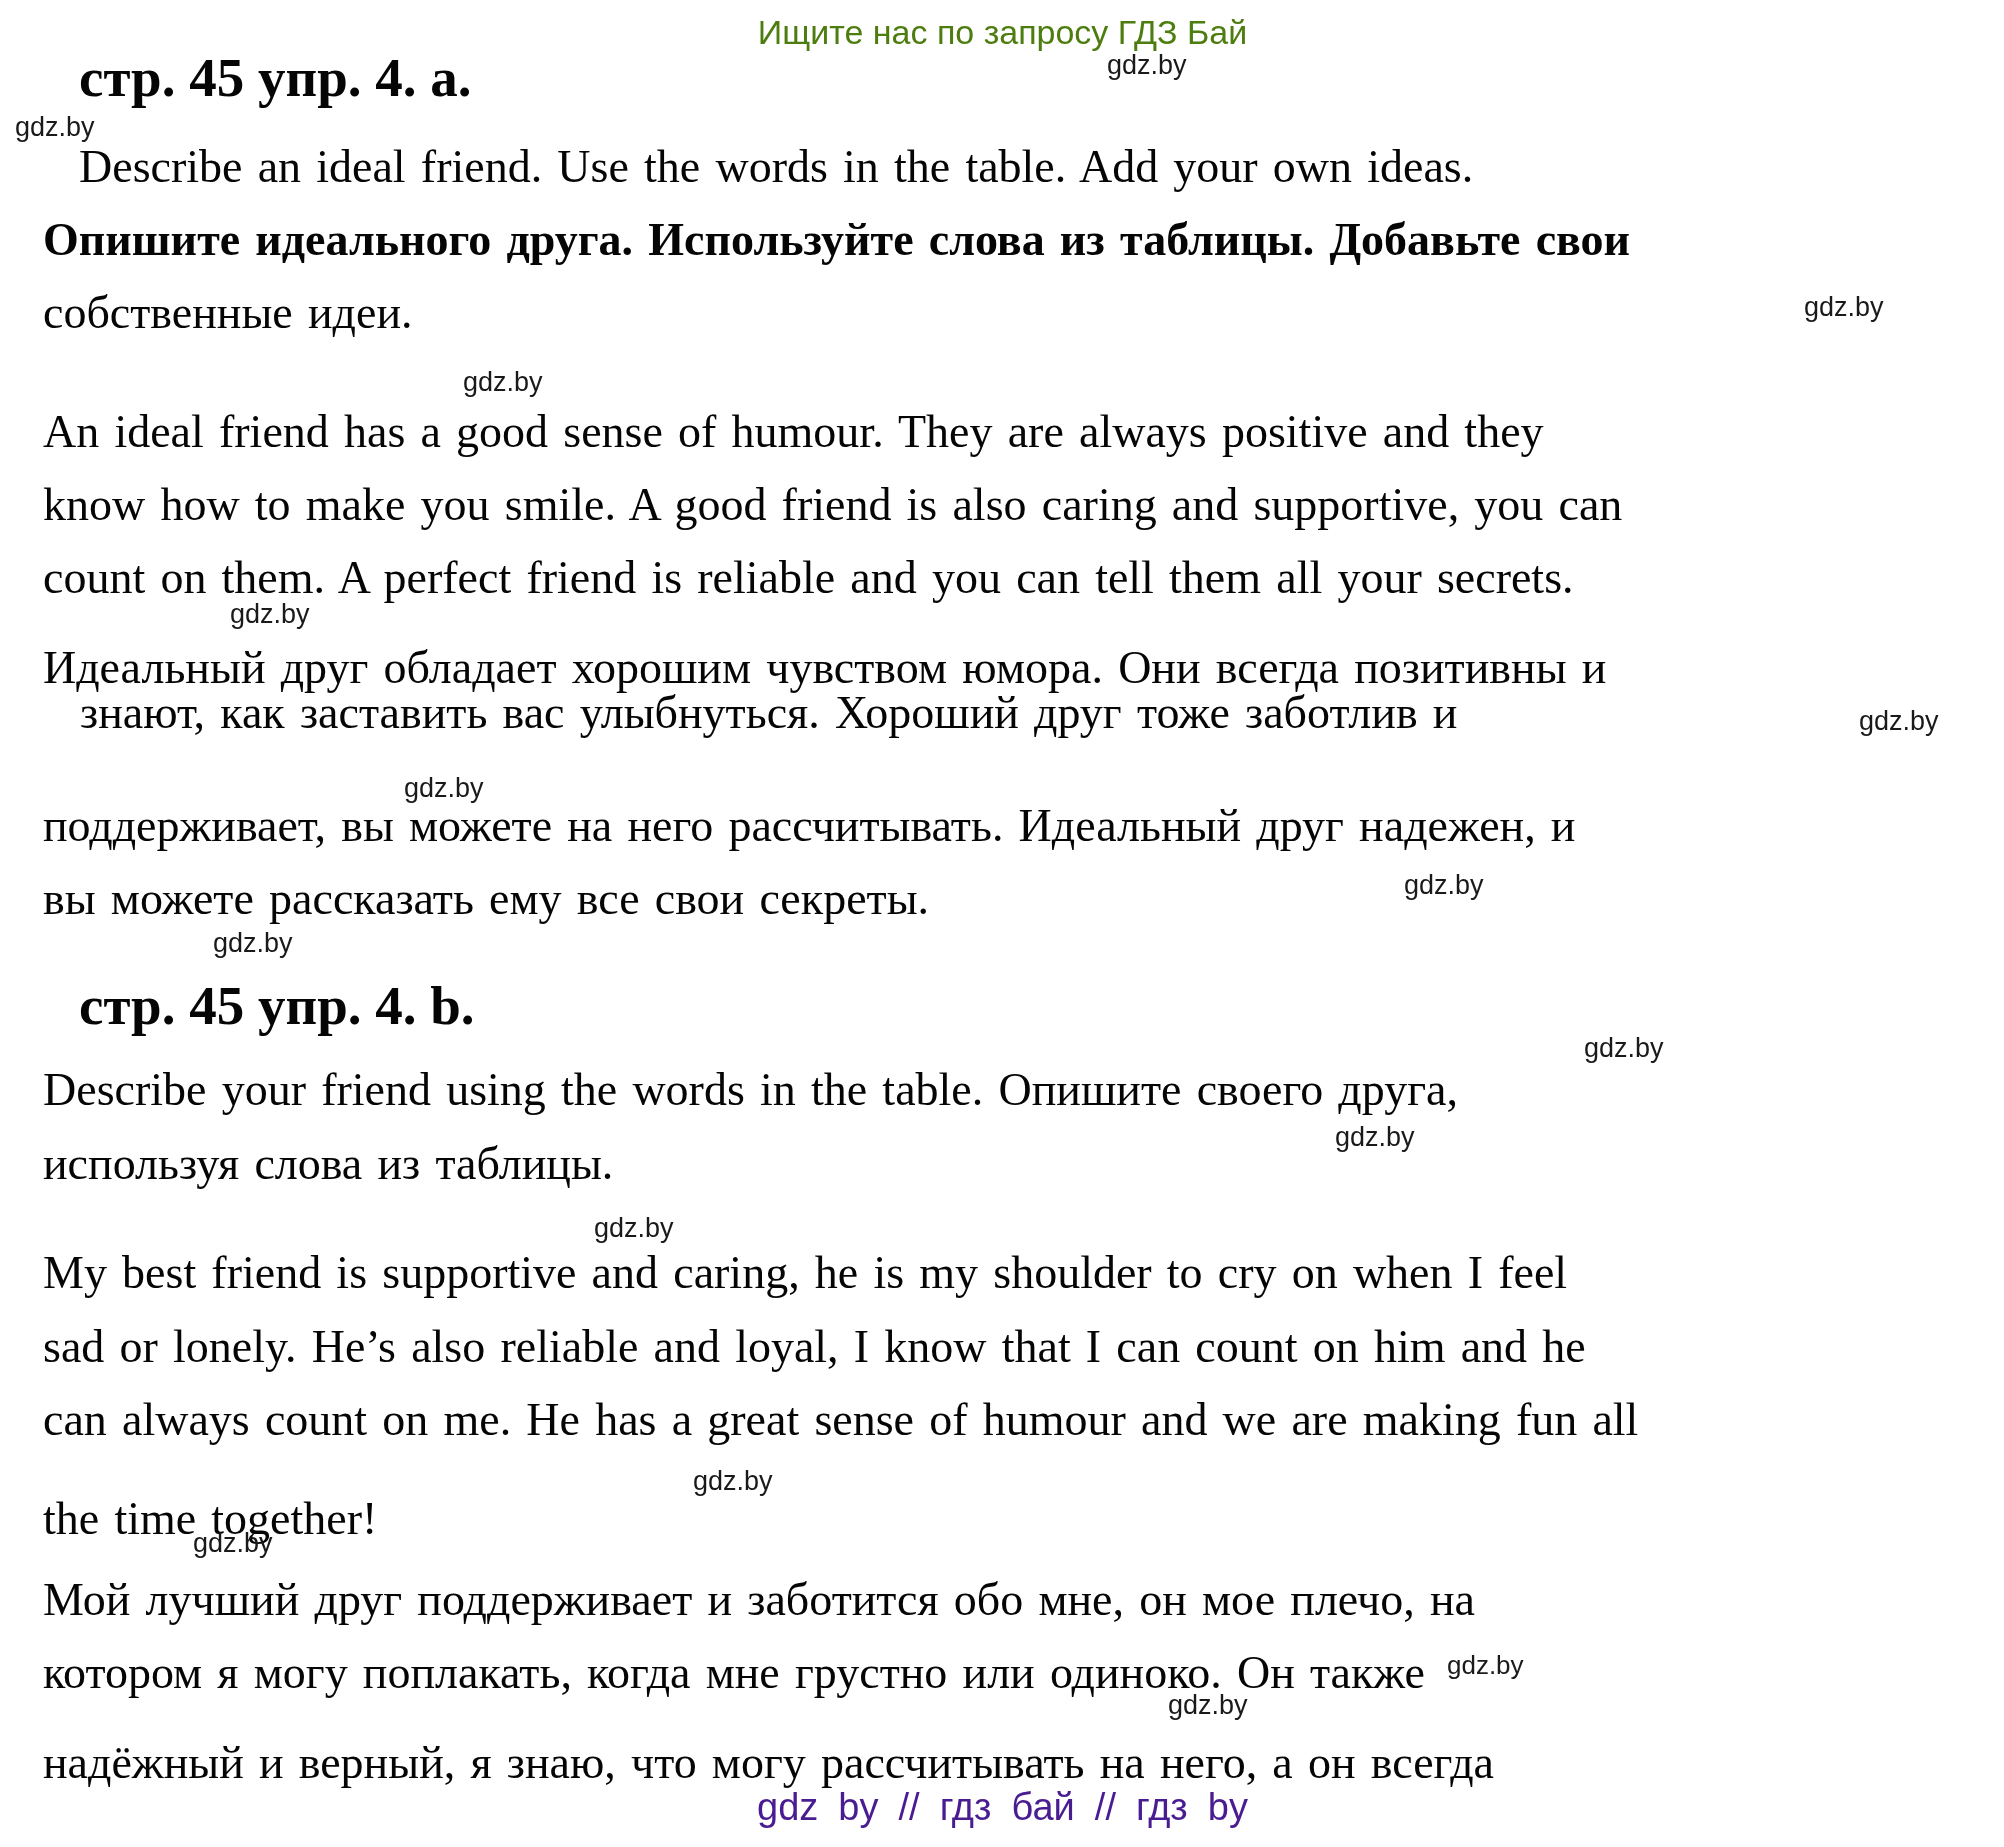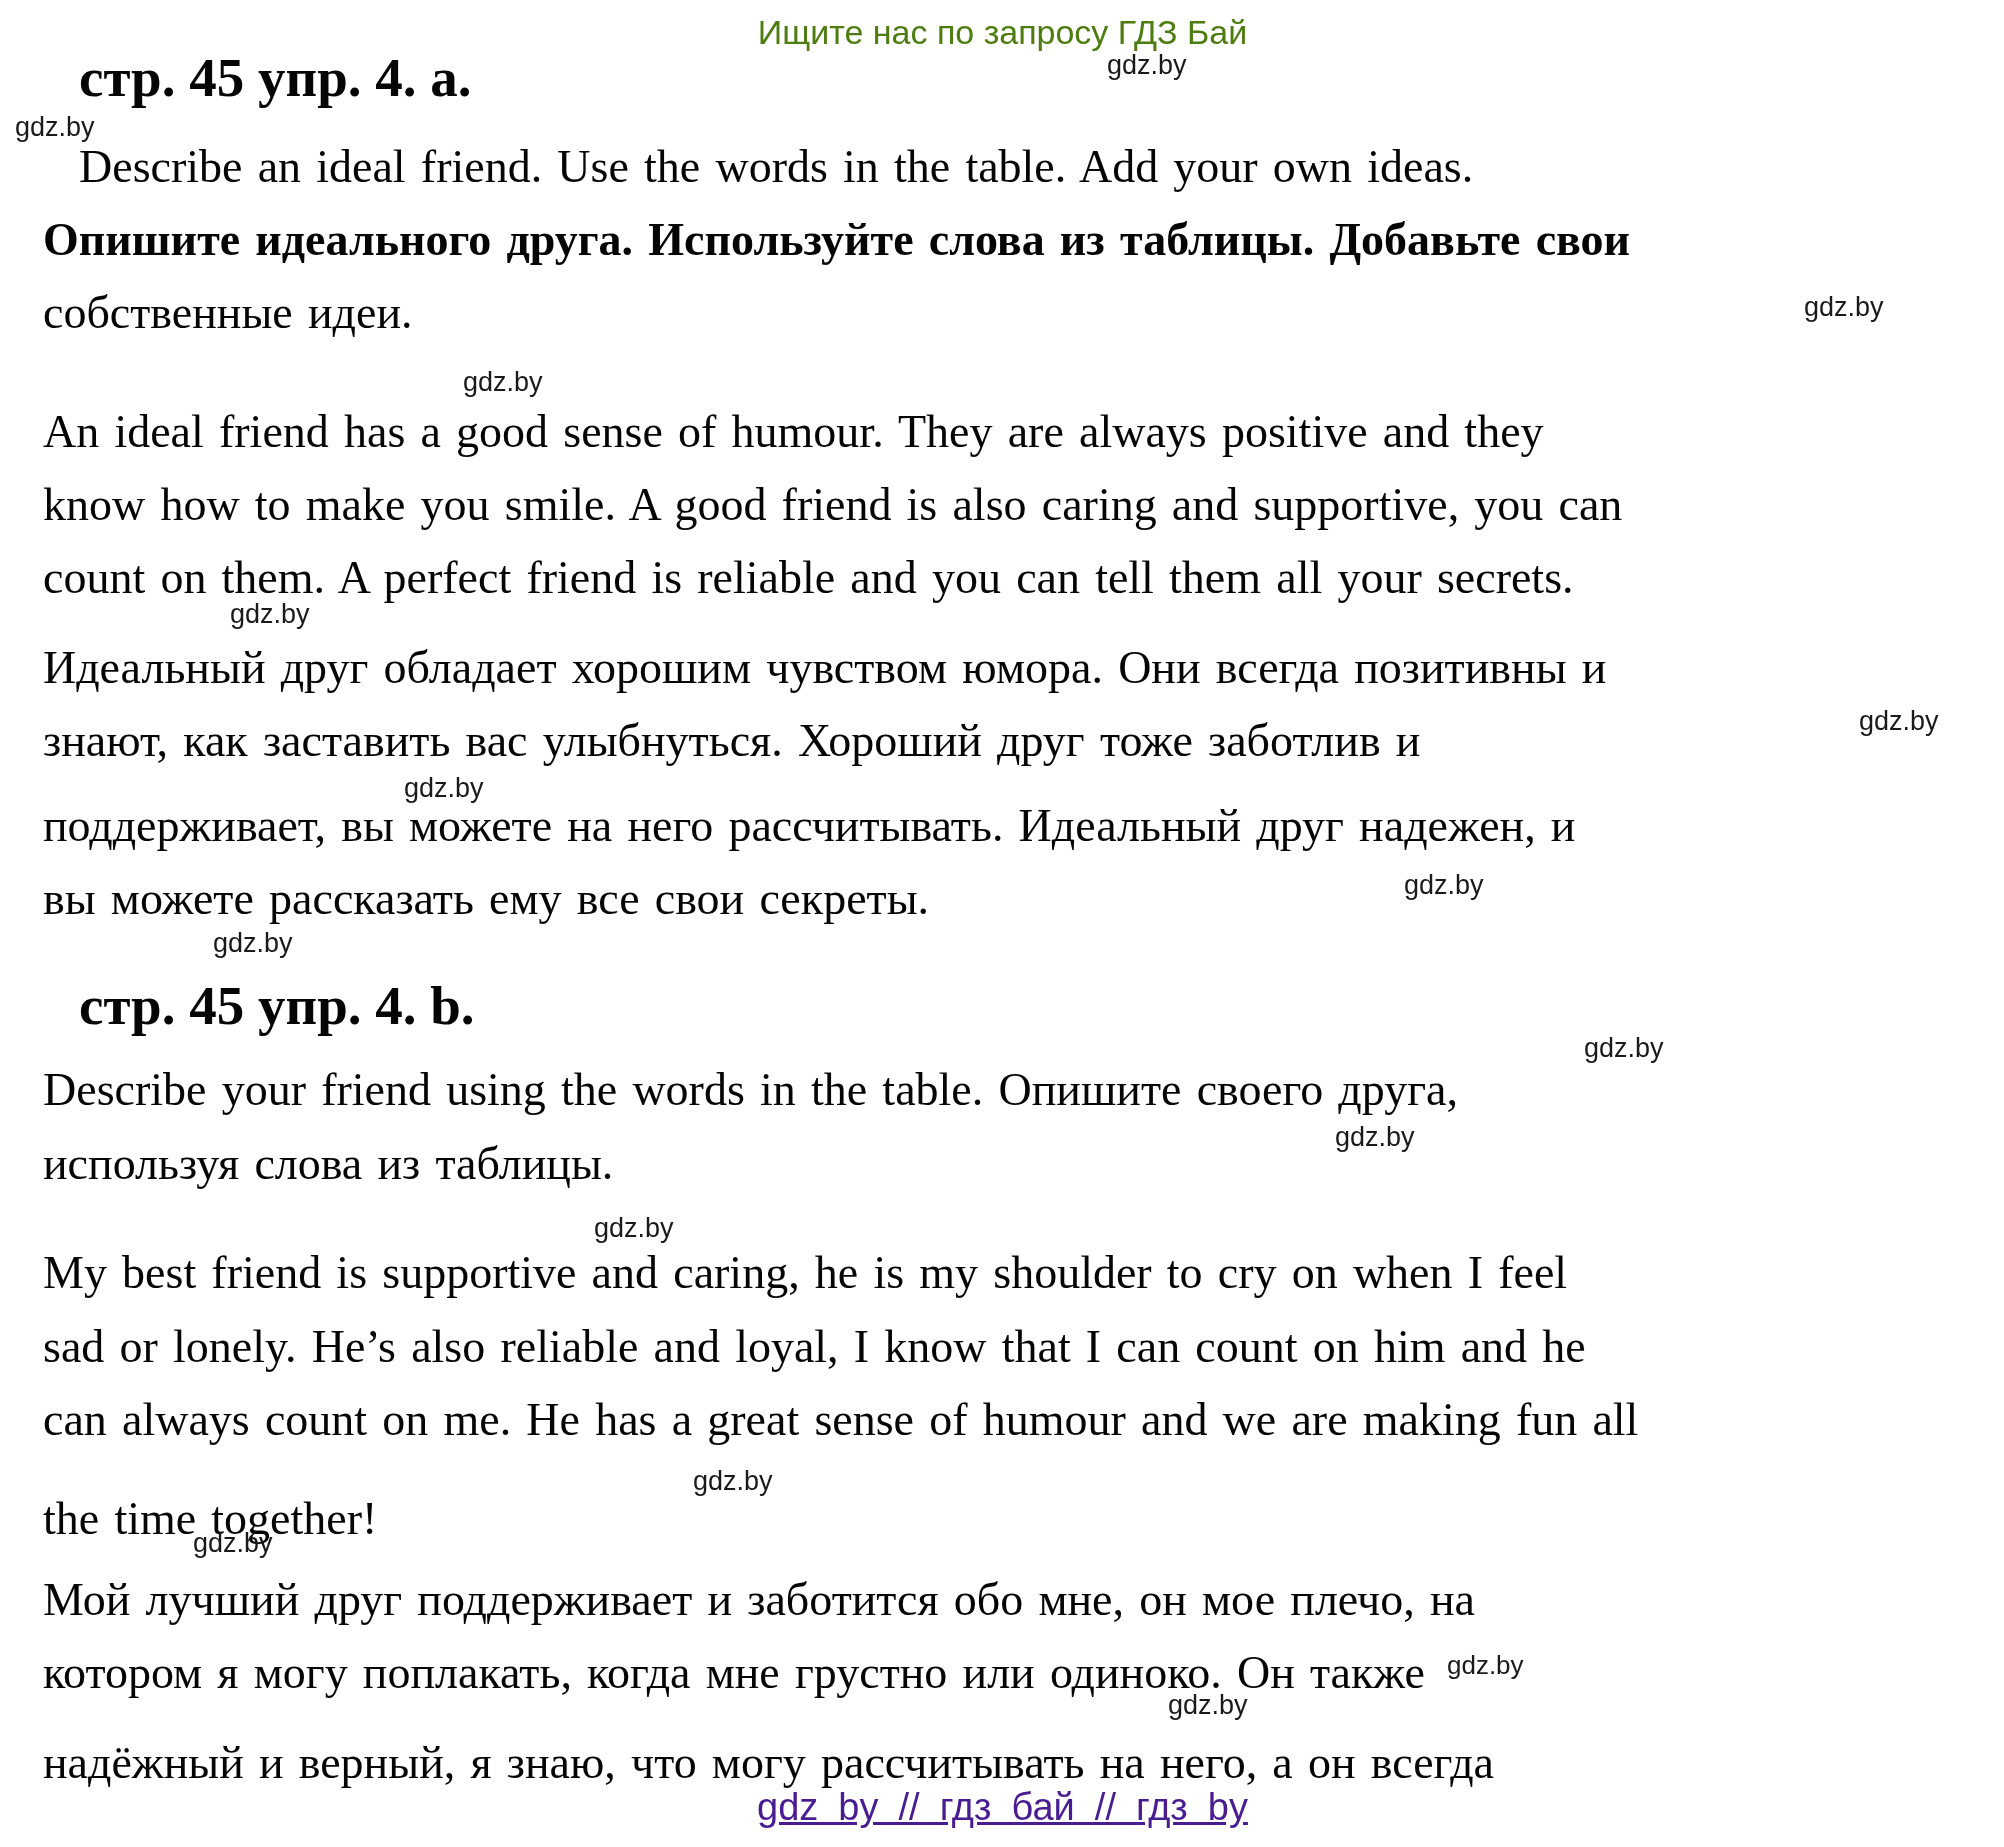--- a/index.html
+++ b/index.html
@@ -67,21 +67,20 @@
     position: absolute;
     top: 1788px;
     left: 0;
     width: 100%;
     text-align: center;
     font-family: "Liberation Sans", "DejaVu Sans", sans-serif;
     font-size: 38px;
     line-height: 1;
     color: #4a1c92;
     word-spacing: 0.25em;
-    text-decoration: underline;
   }
 </style>
 </head>
 <body>
 
 <div class="page">
 
   <div class="promo">Ищите нас по запросу ГДЗ Бай</div>
 
   <div class="heading" style="top:50px;">стр. 45 упр. 4. a.</div>
@@ -97,21 +96,21 @@
   <div class="wm" style="left:463px; top:369px;">gdz.by</div>
 
   <div class="l" style="top:409px;">An ideal friend has a good sense of humour. They are always positive and they</div>
   <div class="l" style="top:482px;">know how to make you smile. A good friend is also caring and supportive, you can</div>
   <div class="l" style="top:555px;">count on them. A perfect friend is reliable and you can tell them all your secrets.</div>
 
   <div class="wm" style="left:230px; top:601px;">gdz.by</div>
 
   <div class="l" style="top:645px;">Идеальный друг обладает хорошим чувством юмора. Они всегда позитивны и</div>
   <div class="wm" style="left:1859px; top:708px;">gdz.by</div>
-  <div class="l" style="top:718px;">знают, как заставить вас улыбнуться. Хороший друг тоже заботлив и</div>
+  <div class="l" style="top:690px;margin-left:37px;">знают, как заставить вас улыбнуться. Хороший друг тоже заботлив и</div>
   <div class="wm" style="left:404px; top:775px;">gdz.by</div>
   <div class="l" style="top:803px;">поддерживает, вы можете на него рассчитывать. Идеальный друг надежен, и</div>
   <div class="wm" style="left:1404px; top:872px;">gdz.by</div>
   <div class="l" style="top:876px;">вы можете рассказать ему все свои секреты.</div>
 
   <div class="wm" style="left:213px; top:930px;">gdz.by</div>
 
   <div class="heading" style="top:978px;">стр. 45 упр. 4. b.</div>
 
   <div class="wm" style="left:1584px; top:1035px;">gdz.by</div>

